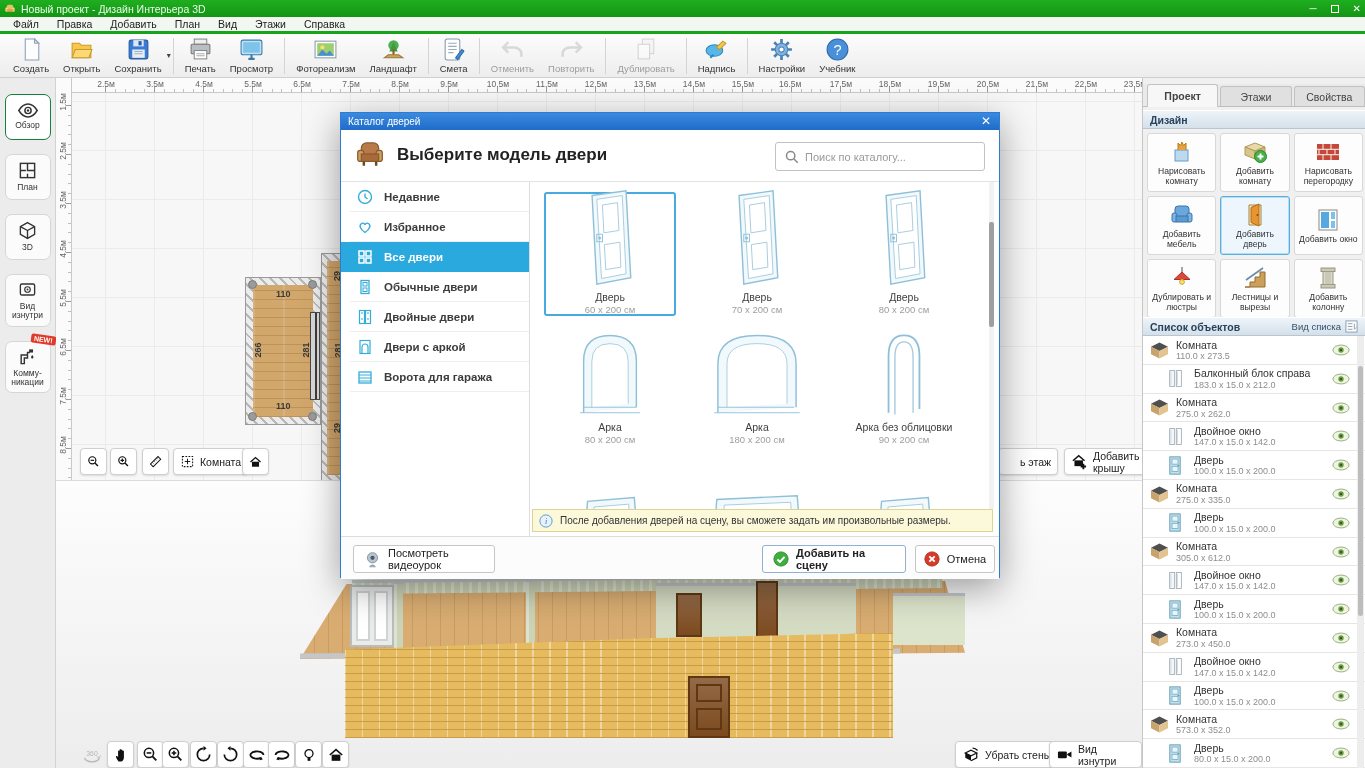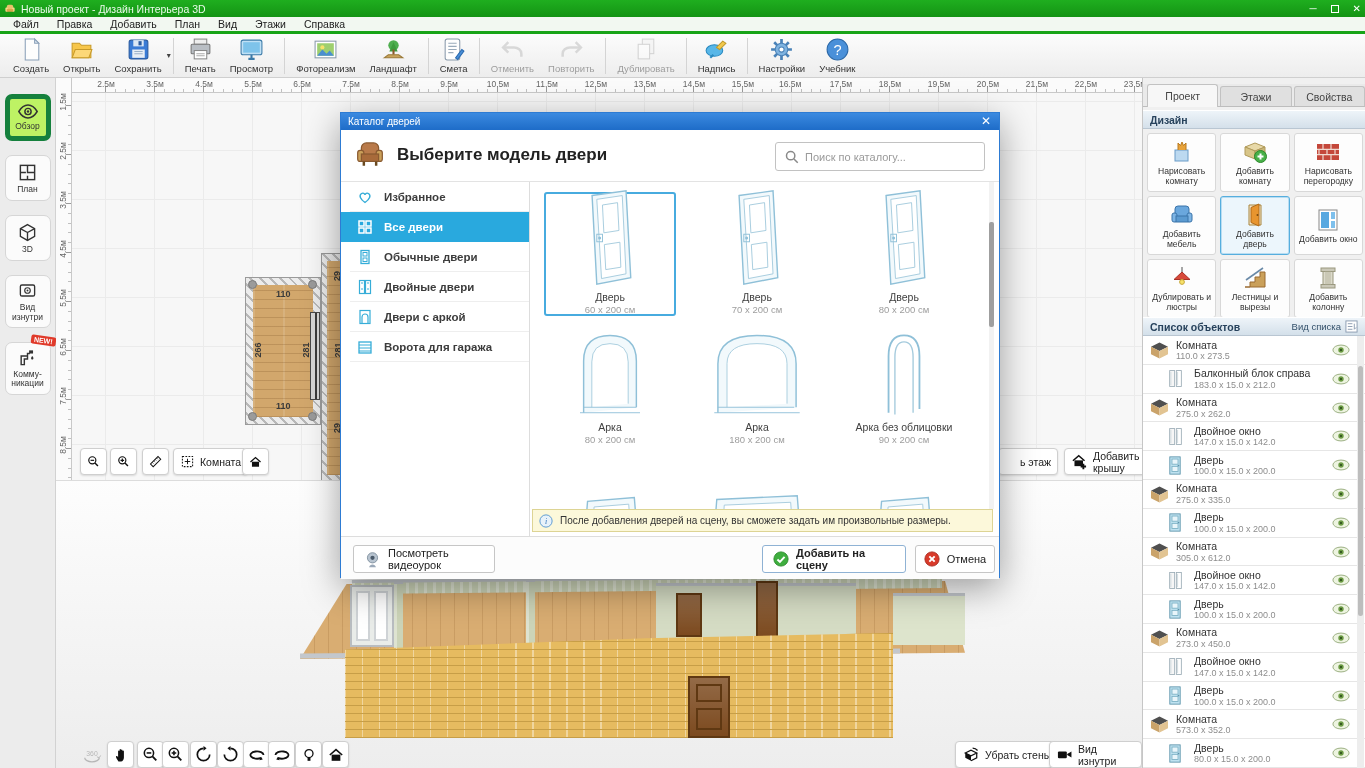--- a/index.html
+++ b/index.html
@@ -27,21 +27,21 @@
 .tbtn.disabled{filter:grayscale(1);opacity:.45}
 .tsep{width:1px;height:36px;background:#d4d4d4;margin:0 4px}
 .ddarrow{position:absolute;right:-2px;top:16px;font-size:8px;color:#444}
 
 
 .sidebar{position:absolute;left:0;top:78px;width:56px;height:690px;background:#ececec;border-right:1px solid #d2d2d2;
  display:flex;flex-direction:column;align-items:center;padding-top:16px;gap:14px}
 .sbtn{width:46px;min-height:46px;background:#fbfbfb;border:1px solid #d6d6d6;border-radius:7px;display:flex;
  flex-direction:column;align-items:center;justify-content:center;padding:5px 1px;gap:3px;position:relative}
 .sbtn .lb{font-size:8.5px;color:#333;text-align:center;line-height:1.1;word-break:break-word}
-.sbtn.sel{background:#bef264;border:5px solid #15803d}
+.sbtn.sel{background:#ffffff;border:1px solid #15803d}
 .badge{position:absolute;top:-7px;right:-6px;background:#e03a2a;color:#fff;font-size:7px;font-weight:bold;
  padding:1px 3px;border-radius:2px;transform:rotate(8deg)}
 
 
 .canvas{position:absolute;left:56px;top:78px;width:1086px;height:690px;background:#f7f7f7}
 .v2d{position:absolute;left:0;top:0;width:1086px;height:402px;overflow:hidden}
 .hruler{position:absolute;left:16px;top:0;width:1070px;height:15px;background:#fbfbfb;border-bottom:1px solid #c9c9c9}
 .vruler{position:absolute;left:0;top:0;width:16px;height:402px;background:#fbfbfb;border-right:1px solid #c9c9c9}
 .rlabel{position:absolute;font-size:8.5px;color:#666}
 .tick{position:absolute;background:#999}
@@ -63,21 +63,21 @@
 .brick{background-color:#e6bb60;background-image:repeating-linear-gradient(0deg,#c79e47 0 1.5px,transparent 1.5px 8px),repeating-linear-gradient(90deg,rgba(255,255,255,.4) 0 1.5px,transparent 1.5px 17px)}
 .wallgrn{background:#ccd4b8;background-image:repeating-linear-gradient(90deg,rgba(255,255,255,.35) 0 3px,transparent 3px 9px);border-top:3px solid #c3c7cc}
 .wtop{background:#c3c7cc}
 .ddoor{background:#7c4a1f;background-image:linear-gradient(rgba(255,255,255,.18),transparent);border:2px solid #5f3812}
 
 
 .rpanel{position:absolute;left:1142px;top:78px;width:223px;height:690px;background:#f0f0f0;border-left:1px solid #c6c6c6}
 .tabs{position:absolute;left:0;top:6px;width:100%;height:23px;border-bottom:1px solid #bdbdbd;display:flex;padding-left:4px;gap:2px;background:#eaeaea}
 .tab{flex:1;max-width:72px;display:flex;align-items:center;justify-content:center;font-size:10.5px;color:#444;
  border:1px solid #c2c2c2;border-bottom:none;border-radius:3px 3px 0 0;background:#e0e0e0;margin-top:2px}
-.tab.active{background:#f7f7f7;font-weight:normal;margin-top:0;height:23px}
+.tab.active{background:#f7f7f7;font-weight:bold;margin-top:0;height:23px}
 .phead{position:absolute;left:0;width:100%;height:19px;background:linear-gradient(#eef4f9,#d4e0ea);border-top:1px solid #fff;
  border-bottom:1px solid #b9c6d2;display:flex;align-items:center;padding:0 7px;font-weight:bold;font-size:10.5px;color:#27425c}
 .dgrid{position:absolute;left:4px;top:55px;width:216px;display:grid;grid-template-columns:repeat(3,1fr);gap:4px}
 .dbtn{height:59px;background:#fdfdfd;border:1px solid #d8d8d8;border-radius:3px;display:flex;flex-direction:column;
  align-items:center;justify-content:center;gap:2px;padding:2px}
 .dbtn .lb{font-size:8.6px;text-align:center;line-height:1.12;color:#333}
 .dbtn.sel{border:1px solid #56aede;background:#ecf6fc;box-shadow:0 0 0 1px #b8ddf2 inset}
 .olist{position:absolute;left:0;top:258px;width:223px;height:432px;background:#fff;overflow:hidden}
 .orow{height:28.8px;border-bottom:1px solid #e6e6e6;position:relative;display:flex;align-items:center}
 .orow .oic{position:absolute;left:6px}
@@ -1150,20 +1150,29 @@
               <path d="M12 12l4.5 4.5" stroke="#8a8a8a" stroke-width="1.8"></path>
             </svg>
           </span>
         <input placeholder="Поиск по каталогу..." style="">
       </div>
     </div>
     <div class="dcats" id="dcats">
         <div class="cat">
           <span class="cic">
             <svg viewBox="0 0 16 16" width="16" height="16">
+              <circle cx="8" cy="8" r="6.5" fill="none" stroke="currentColor" stroke-width="1.4"></circle>
+              <path d="M8 4.5V8l2.5 2" fill="none" stroke="currentColor" stroke-width="1.4"></path>
+            </svg>
+          </span>
+          <span class="lb">Недавние</span>
+        </div>
+        <div class="cat">
+          <span class="cic">
+            <svg viewBox="0 0 16 16" width="16" height="16">
               <path d="M8 13.5C3 10 2 6.5 4.2 4.8 6 3.4 8 4.6 8 6c0-1.4 2-2.6 3.8-1.2C14 6.5 13 10 8 13.5z" fill="none" stroke="currentColor" stroke-width="1.4"></path>
             </svg>
           </span>
           <span class="lb">Избранное</span>
         </div>
         <div class="cat sel">
           <span class="cic">
             <svg viewBox="0 0 16 16" width="16" height="16">
               <g fill="none" stroke="currentColor" stroke-width="1.5">
                 <rect x="2" y="2" width="5" height="5"></rect>

